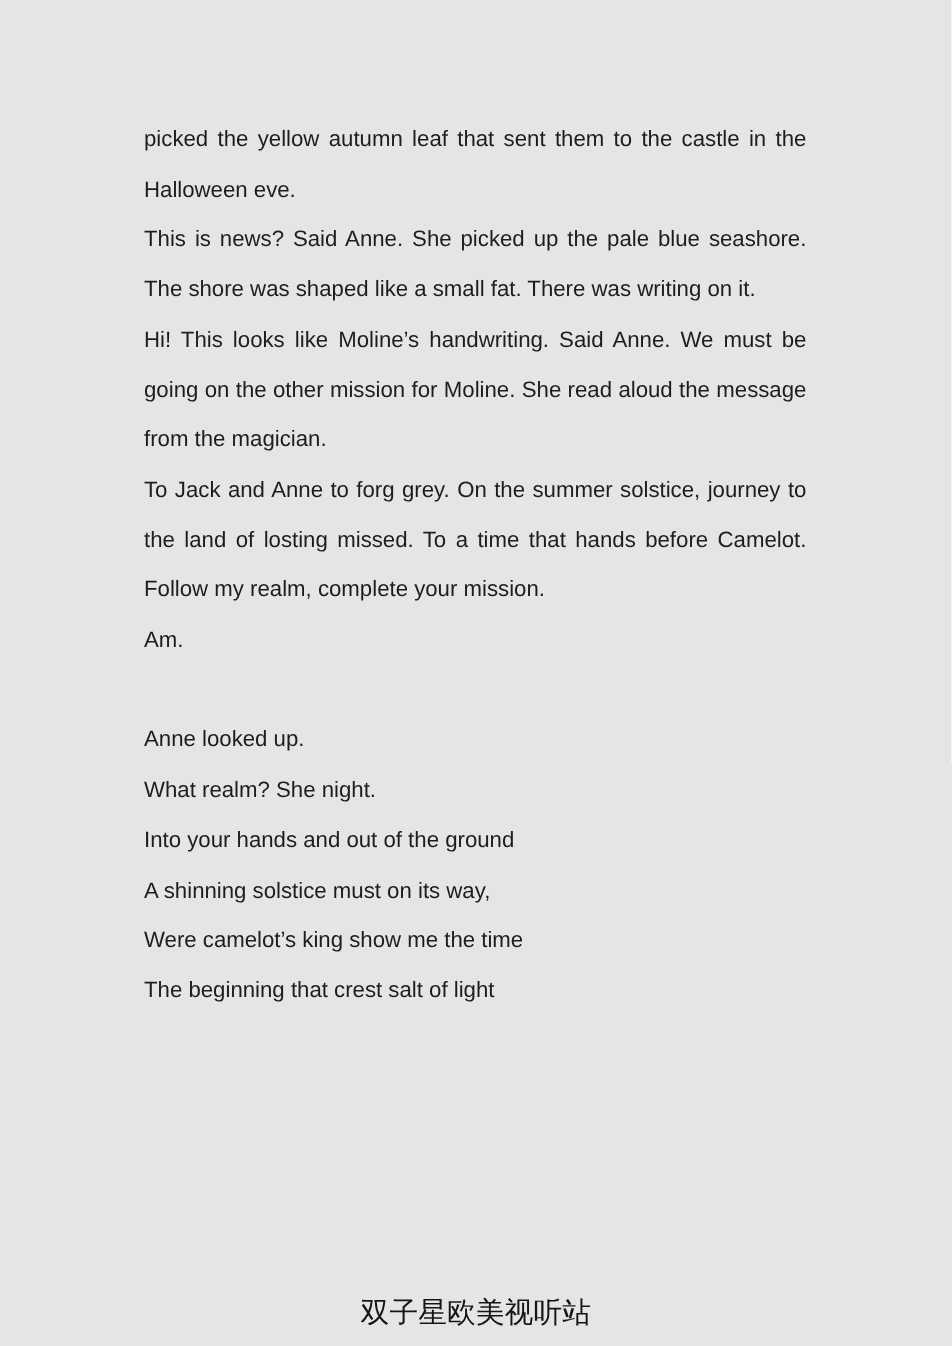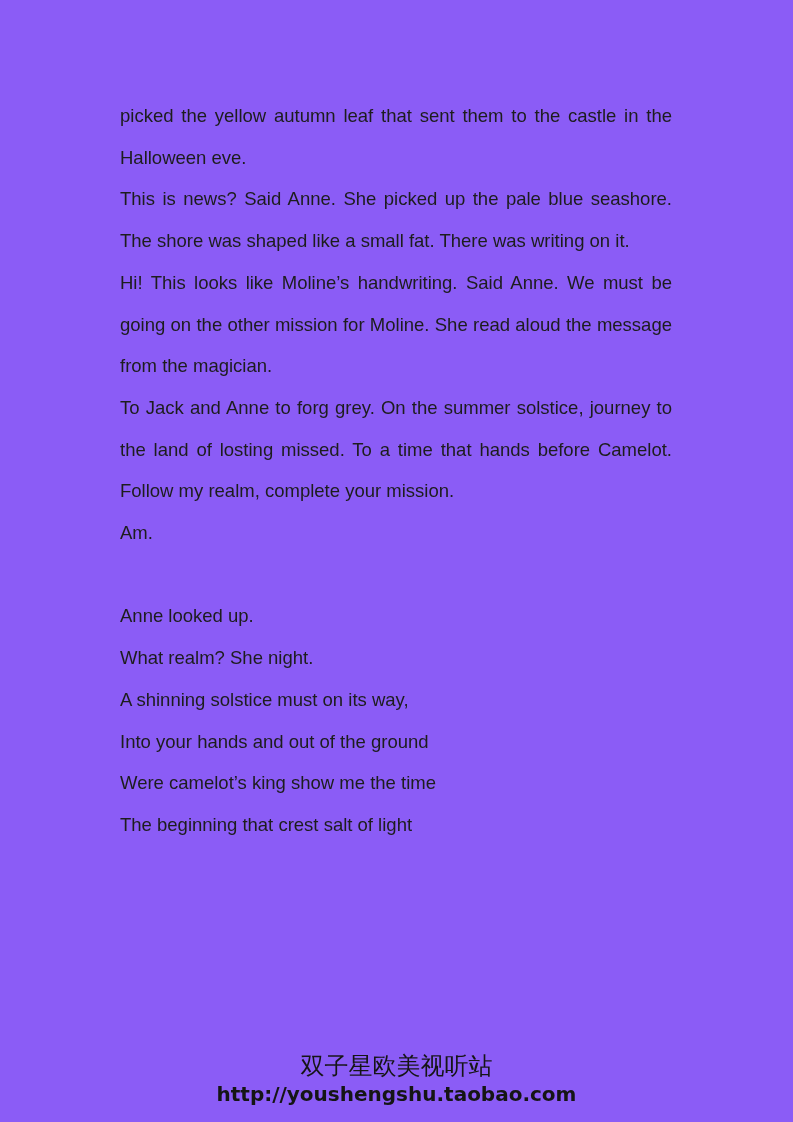--- a/index.html
+++ b/index.html
@@ -4,21 +4,21 @@
 <style>
   html, body {
     margin: 0;
     padding: 0;
     background: #ffffff;
   }
   .page {
     position: relative;
     width: 793px;
     height: 1122px;
-    background: #8b5cf6;
+    background: #e5e5e5;
     overflow: hidden;
     font-family: "Liberation Sans", sans-serif;
   }
   .story {
     position: absolute;
     left: 120px;
     top: 95px;
     width: 552px;
     font-size: 18.5px;
     line-height: 41.7px;
@@ -61,24 +61,23 @@
 
   <div class="story">
       <p>picked the yellow autumn leaf that sent them to the castle in the Halloween eve.</p>
       <p>This is news? Said Anne. She picked up the pale blue seashore. The shore was shaped like a small fat. There was writing on it.</p>
       <p>Hi! This looks like Moline’s handwriting. Said Anne. We must be going on the other mission for Moline. She read aloud the message from the magician.</p>
       <p>To Jack and Anne to forg grey. On the summer solstice, journey to the land of losting missed. To a time that hands before Camelot. Follow my realm, complete your mission.</p>
       <p>Am.</p>
       <p class="blank">&nbsp;</p>
       <p>Anne looked up.</p>
       <p>What realm? She night.</p>
+      <p>Into your hands and out of the ground</p>
       <p>A shinning solstice must on its way,</p>
-      <p>Into your hands and out of the ground</p>
       <p>Were camelot’s king show me the time</p>
       <p>The beginning that crest salt of light</p>
     </div>
 
   <div class="footer">
     <div class="site-name">双子星欧美视听站</div>
-    <div class="site-url">http://youshengshu.taobao.com</div>
   </div>
 
 </div>
 
 </body></html>

